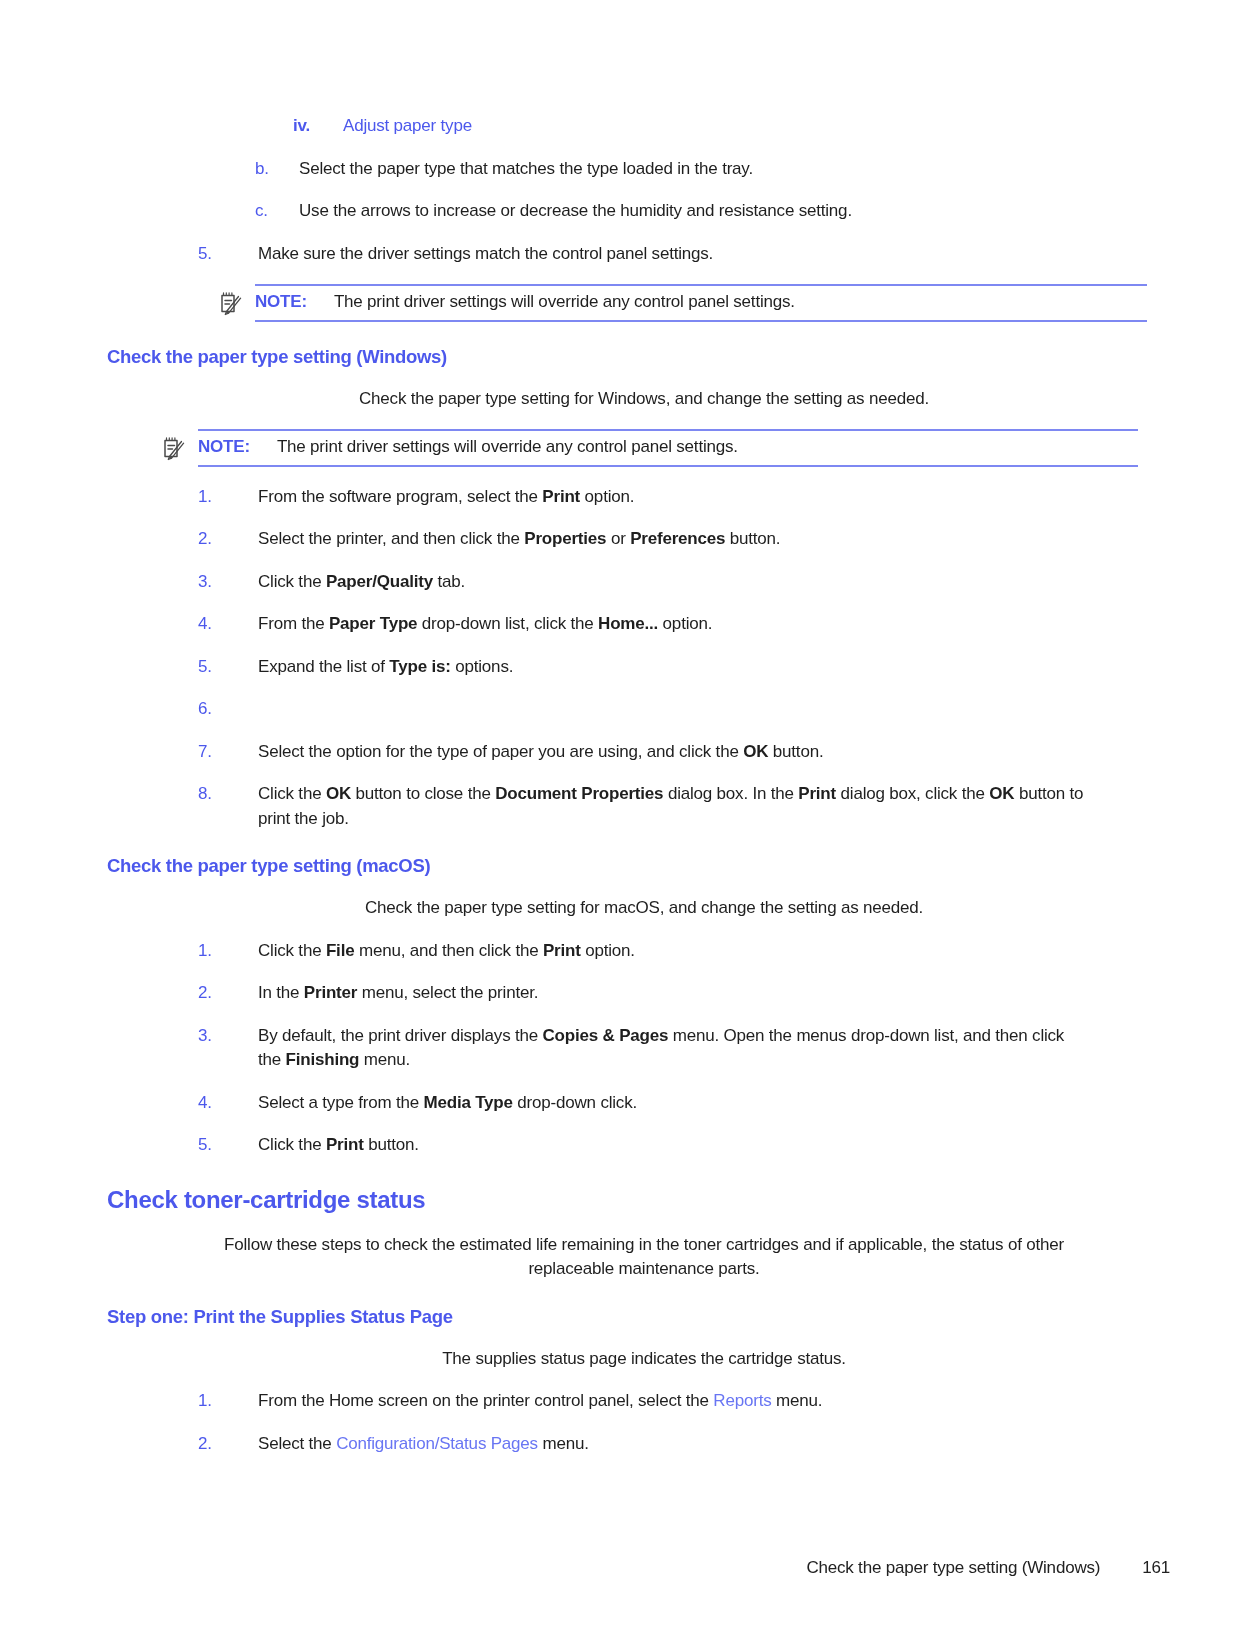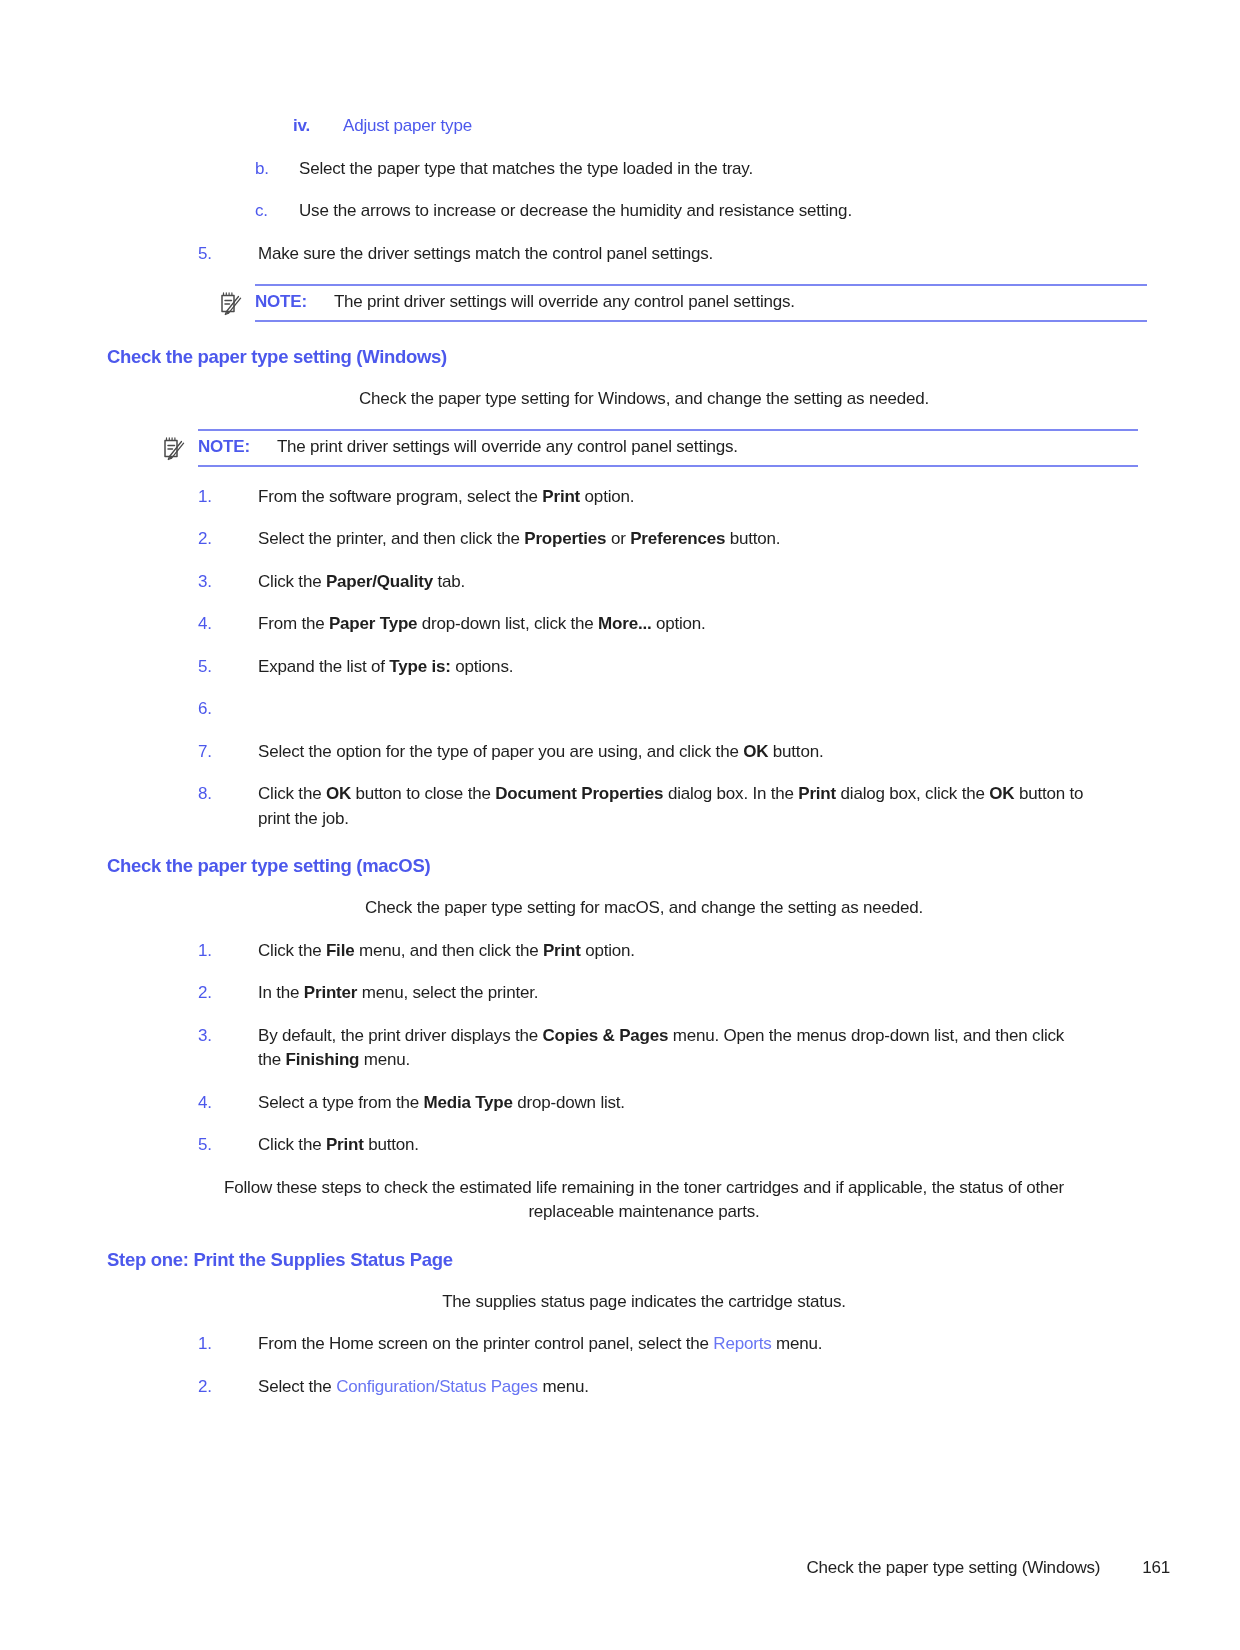--- a/index.html
+++ b/index.html
@@ -118,21 +118,21 @@
       <div class="block row num">
         <span class="marker">2.</span>
         <div class="txt"><span class="seg">Select the printer, and then click the </span><span class="seg seg-b">Properties</span><span class="seg"> or </span><span class="seg seg-b">Preferences</span><span class="seg"> button.</span></div>
       </div>
       <div class="block row num">
         <span class="marker">3.</span>
         <div class="txt"><span class="seg">Click the </span><span class="seg seg-b">Paper/Quality</span><span class="seg"> tab.</span></div>
       </div>
       <div class="block row num">
         <span class="marker">4.</span>
-        <div class="txt"><span class="seg">From the </span><span class="seg seg-b">Paper Type</span><span class="seg"> drop-down list, click the </span><span class="seg seg-b">More...</span><span class="seg"> option.</span></div>
+        <div class="txt"><span class="seg">From the </span><span class="seg seg-b">Paper Type</span><span class="seg"> drop-down list, click the </span><span class="seg seg-b">Home...</span><span class="seg"> option.</span></div>
       </div>
       <div class="block row num">
         <span class="marker">5.</span>
         <div class="txt"><span class="seg">Expand the list of </span><span class="seg seg-b">Type is:</span><span class="seg"> options.</span></div>
       </div>
       <div class="block row num">
         <span class="marker">6.</span>
       </div>
       <div class="block row num">
         <span class="marker">7.</span>
@@ -151,26 +151,27 @@
       <div class="block row num">
         <span class="marker">2.</span>
         <div class="txt"><span class="seg">In the </span><span class="seg seg-b">Printer</span><span class="seg"> menu, select the printer.</span></div>
       </div>
       <div class="block row num">
         <span class="marker">3.</span>
         <div class="txt"><span class="seg">By default, the print driver displays the </span><span class="seg seg-b">Copies &amp; Pages</span><span class="seg"> menu. Open the menus drop-down list, and then click the </span><span class="seg seg-b">Finishing</span><span class="seg"> menu.</span></div>
       </div>
       <div class="block row num">
         <span class="marker">4.</span>
-        <div class="txt"><span class="seg">Select a type from the </span><span class="seg seg-b">Media Type</span><span class="seg"> drop-down list.</span></div>
+        <div class="txt"><span class="seg">Select a type from the </span><span class="seg seg-b">Media Type</span><span class="seg"> drop-down click.</span></div>
       </div>
       <div class="block row num">
         <span class="marker">5.</span>
         <div class="txt"><span class="seg">Click the </span><span class="seg seg-b">Print</span><span class="seg"> button.</span></div>
       </div>
+      <div class="block h2"><span class="seg">Check toner-cartridge status</span></div>
       <div class="block p"><span class="seg">Follow these steps to check the estimated life remaining in the toner cartridges and if applicable, the status of other replaceable maintenance parts.</span></div>
       <div class="block h3"><span class="seg">Step one: Print the Supplies Status Page</span></div>
       <div class="block p"><span class="seg">The supplies status page indicates the cartridge status.</span></div>
       <div class="block row num">
         <span class="marker">1.</span>
         <div class="txt"><span class="seg">From the Home screen on the printer control panel, select the </span><span class="seg seg-l">Reports</span><span class="seg"> menu.</span></div>
       </div>
       <div class="block row num">
         <span class="marker">2.</span>
         <div class="txt"><span class="seg">Select the </span><span class="seg seg-l">Configuration/Status Pages</span><span class="seg"> menu.</span></div>

